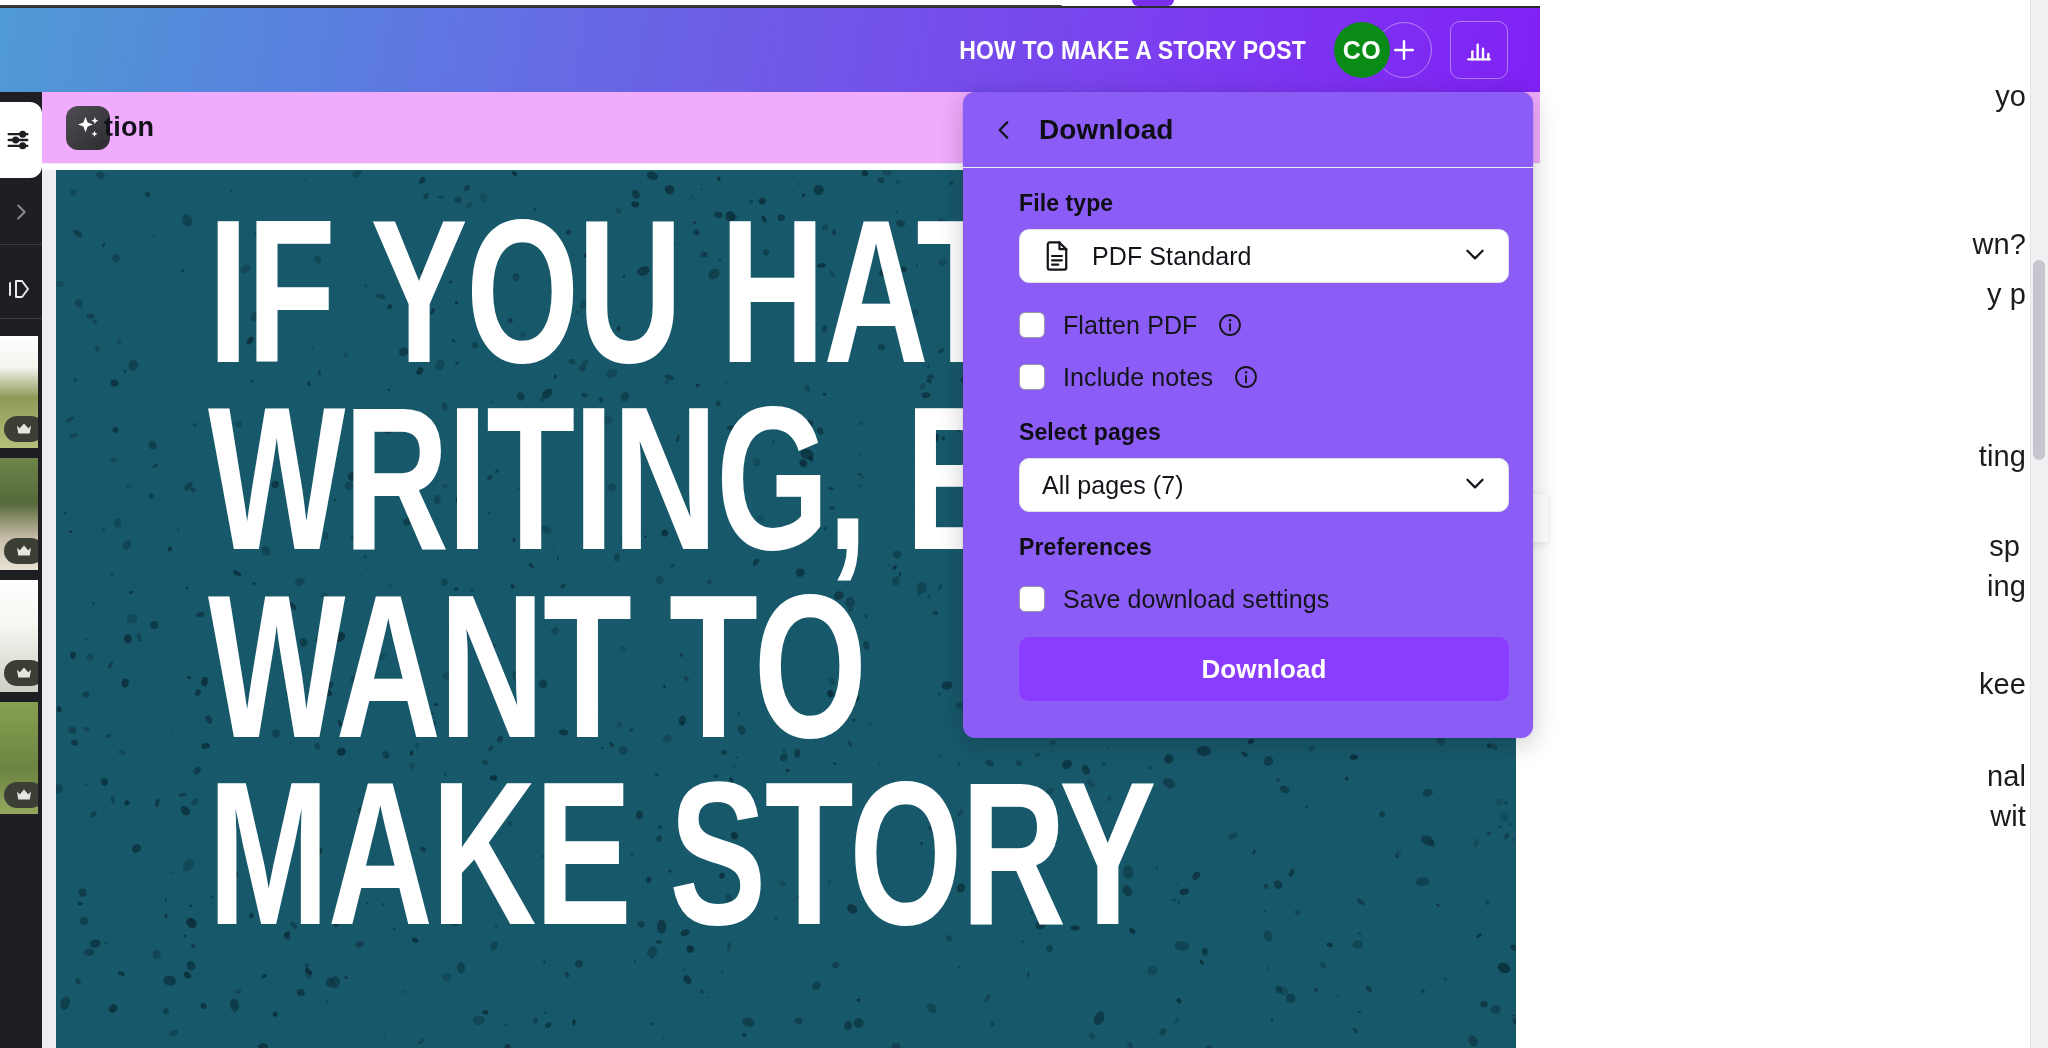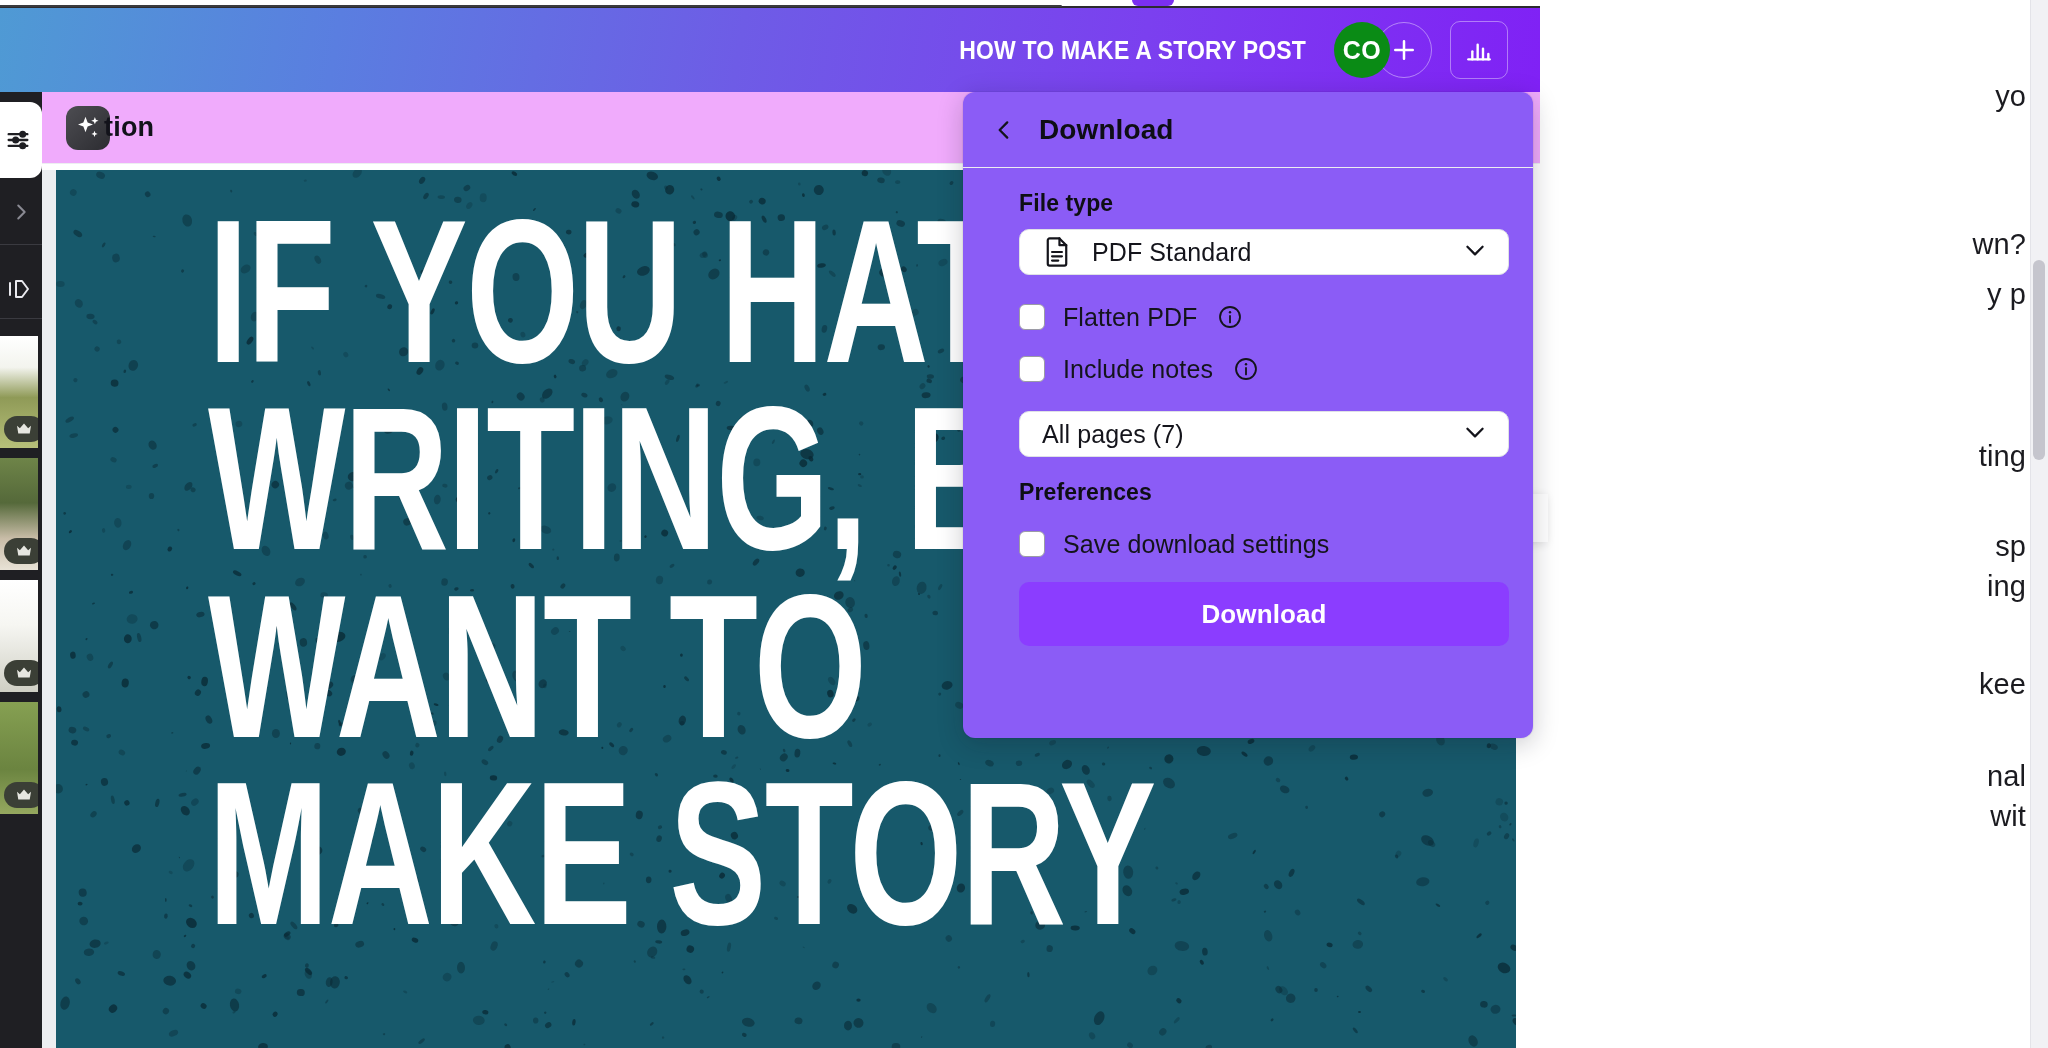--- a/index.html
+++ b/index.html
@@ -262,21 +262,21 @@
     font-size: 28px; font-weight: 700; color: #0e0e14;
     letter-spacing: .1px;
   }
   .panel-body { padding: 22px 24px 0 24px; margin-left: 32px; }
   .field-label {
     font-size: 23px; font-weight: 700; color: #0e0e14;
     margin-bottom: 12px;
     letter-spacing: .1px;
   }
   .select-box {
-    height: 46px;
+    height: 54px;
     border: 1.5px solid #dfe1e6;
     border-radius: 10px;
     display: flex; align-items: center;
     padding: 0 20px 0 22px;
     gap: 20px;
     background: #fff;
   }
   .select-box .sel-text {
     flex: 1;
     font-size: 25px; color: #14141b;
@@ -329,21 +329,21 @@
 <body>
 
 <div id="app">
 
   <div class="bg-page">
     <div id="bg-fragments">
         <div class="bg-text" style="top: 80px; right: 22px;">yo</div>
         <div class="bg-text" style="top: 228px; right: 22px;">wn?</div>
         <div class="bg-text" style="top: 278px; right: 22px;">y p</div>
         <div class="bg-text" style="top: 440px; right: 22px;">ting</div>
-        <div class="bg-text" style="top: 530px; right: 22px;">sp</div>
+        <div class="bg-text" style="top: 530px; right: 28px;">sp</div>
         <div class="bg-text" style="top: 570px; right: 22px;">ing</div>
         <div class="bg-text" style="top: 668px; right: 22px;">kee</div>
         <div class="bg-text" style="top: 760px; right: 22px;">nal</div>
         <div class="bg-text" style="top: 800px; right: 22px;">wit</div>
       </div>
     <div class="bg-scroll-track">
       <div class="bg-scroll-thumb" id="bg-scroll-thumb" style="top: 260px; height: 200px;"></div>
     </div>
   </div>
 
@@ -1427,20 +1427,21 @@
                 <circle cx="12" cy="12" r="9.2"></circle>
                 <path d="M12 11v6" stroke-linecap="round"></path>
                 <circle cx="12" cy="7.6" r="1.1" fill="#14141b" stroke="none"></circle>
               </svg>
             </span>
           </div>
         </div>
 
       <div class="spacer-16"></div>
 
+      <div class="field-label">Select pages</div>
       <div class="select-box">
         <span class="sel-text">All pages (7)</span>
         <span class="chev">
           <svg width="26" height="26" viewBox="0 0 24 24" fill="none" stroke="#14141b" stroke-width="2.1" stroke-linecap="round" stroke-linejoin="round">
             <path d="M5 9l7 7 7-7"></path>
           </svg>
         </span>
       </div>
 
       <div class="spacer-22"></div>

